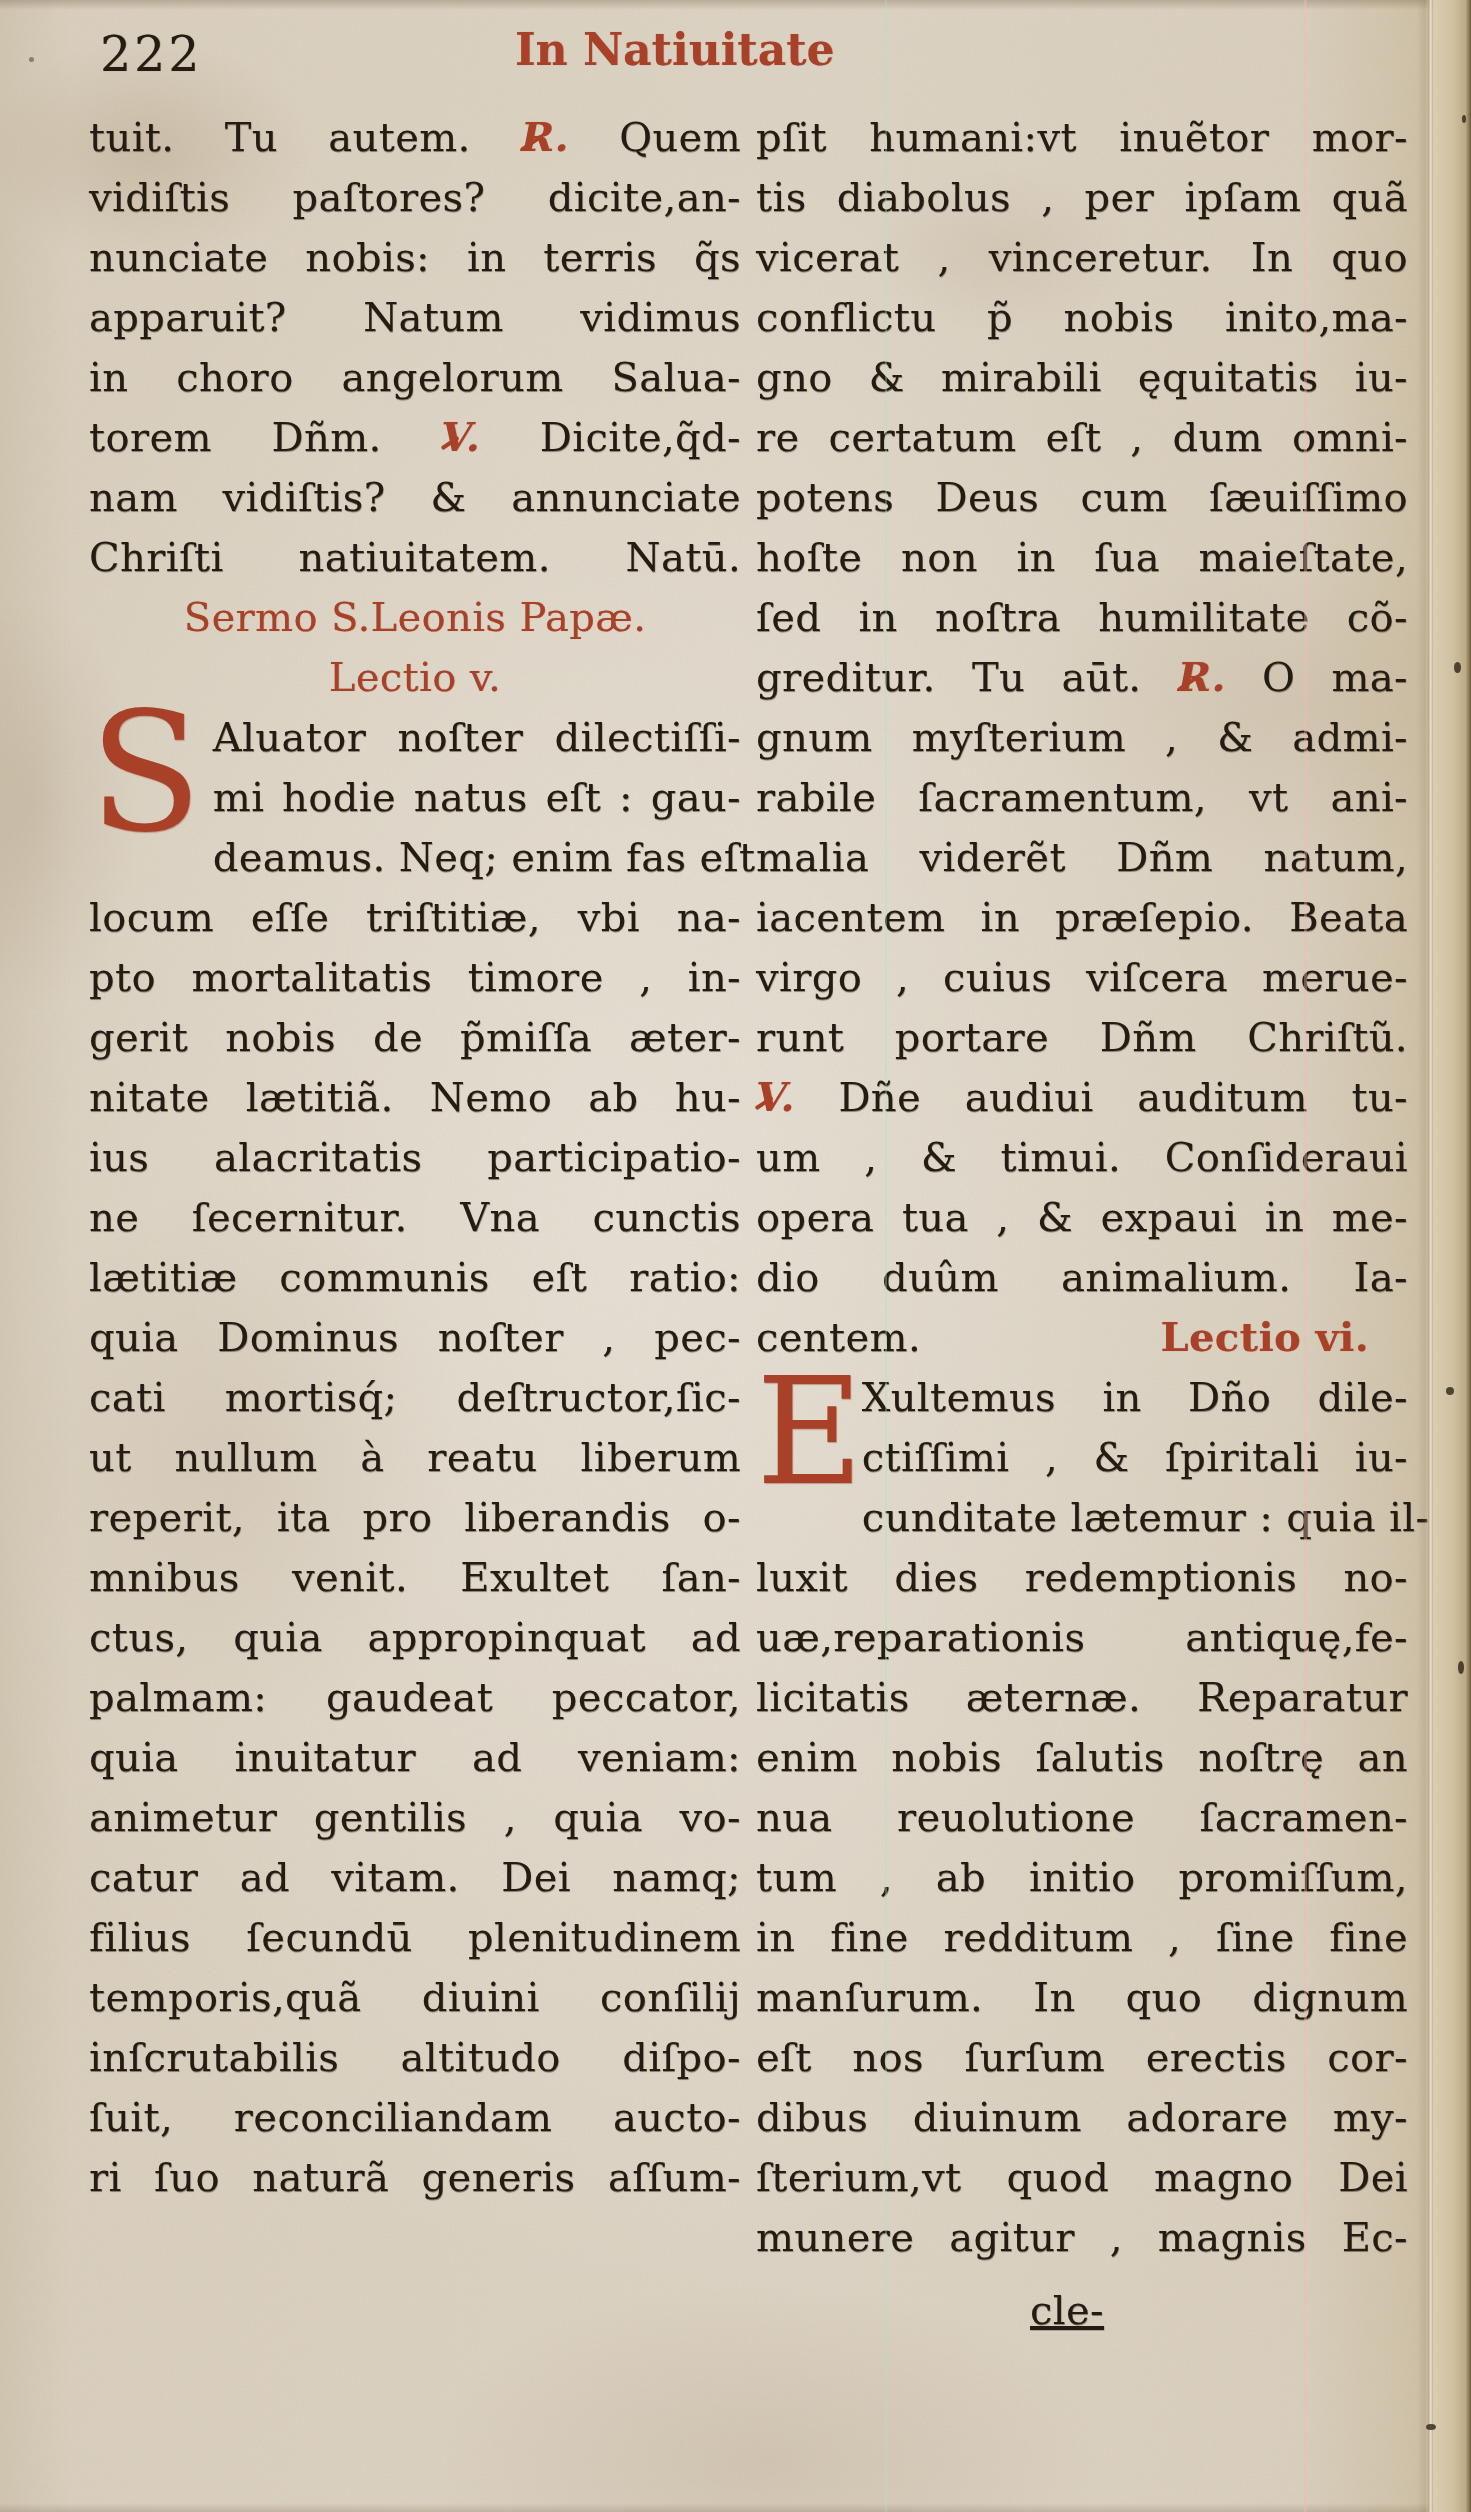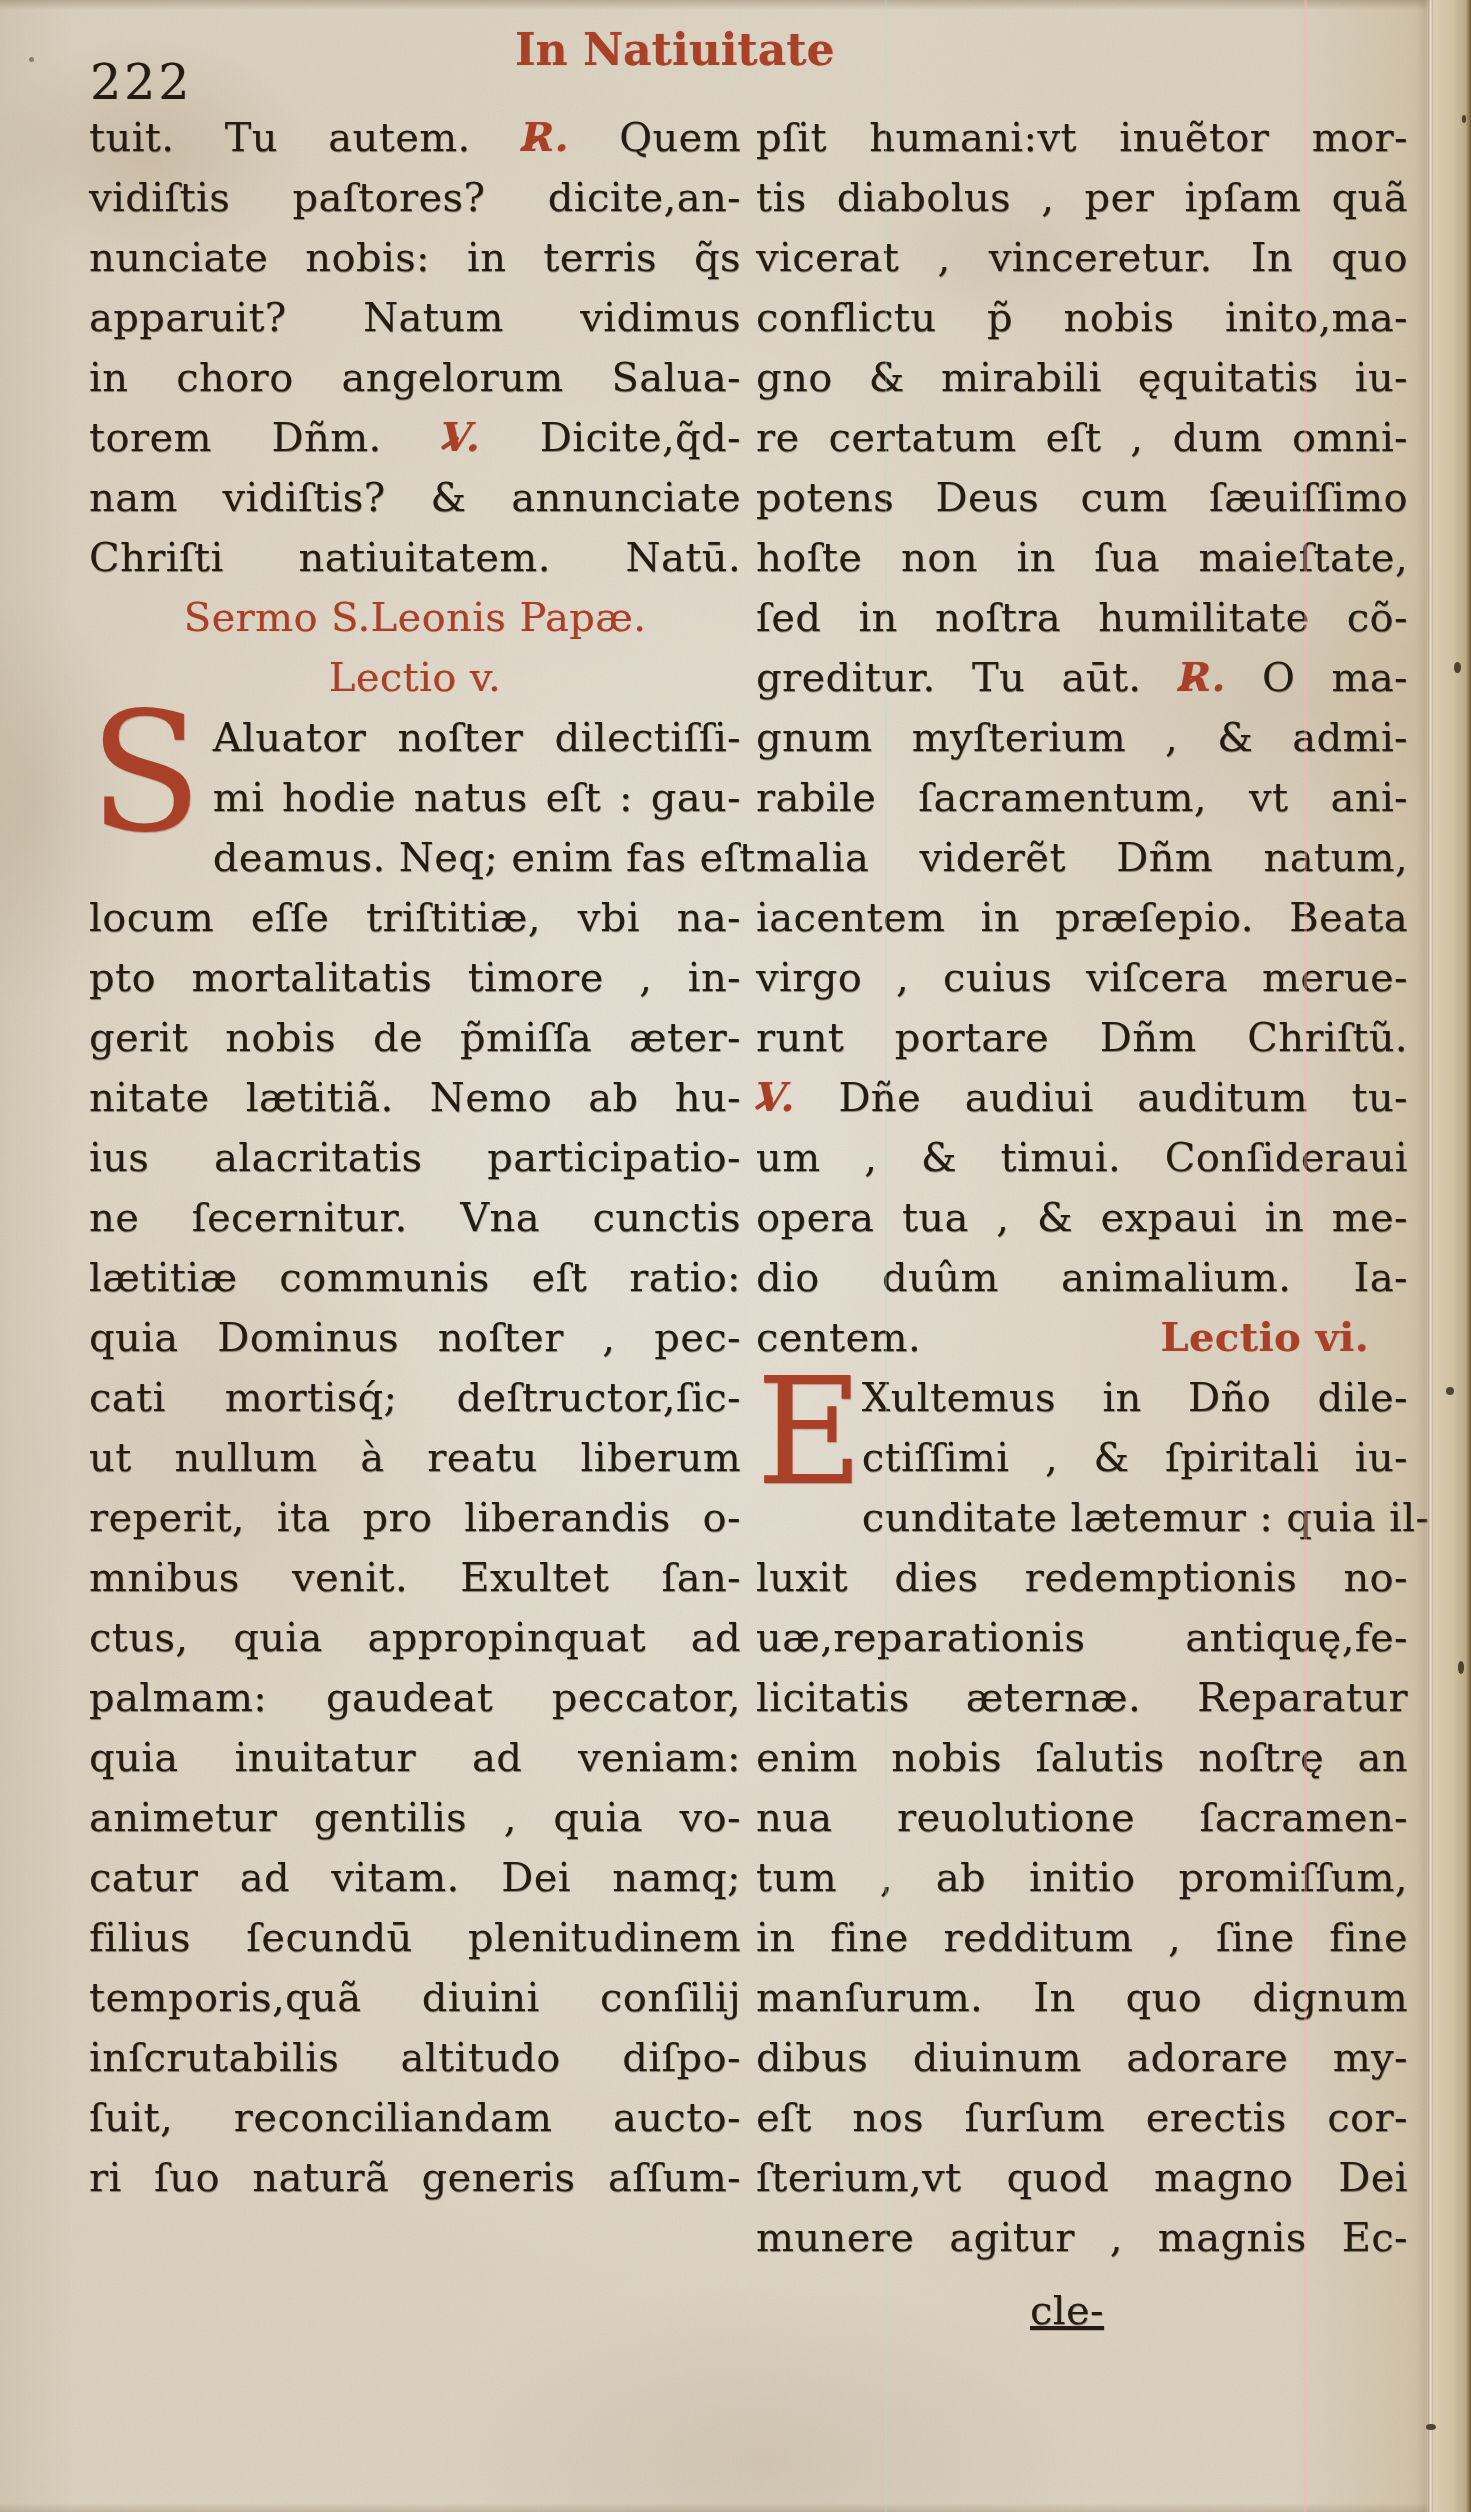--- a/index.html
+++ b/index.html
@@ -36,22 +36,22 @@
     background:linear-gradient(90deg, rgba(120,95,60,0) 0%, rgba(120,95,60,.14) 14%,
       #d9ccb0 32%, #cfc0a0 68%, #bcaa86 90%, #74613e 99%, #4f402a 100%);}
   .crease{position:absolute;top:0;right:38px;width:5.1px;height:100%;
     background:linear-gradient(90deg, rgba(108,88,58,.35), #efe7d7 55%, rgba(108,88,58,.25));opacity:.85;}
   .scanline-green{position:absolute;top:0;left:885px;width:2.2px;height:100%;
     background:rgba(175,225,195,.35);}
   .scanline-pink{position:absolute;top:0;left:1304px;width:2.9px;height:100%;
     background:rgba(245,185,185,.38);}
   .speck{position:absolute;background:#2e2417;border-radius:50%;opacity:.8;}
 
-  .page-number{position:absolute;left:90px;top:29px;font-size:49px;line-height:51px;
-    letter-spacing:2.9px;text-shadow:0.4px 0.4px 0.7px rgba(36,24,12,.5);margin-top:28px;}
+  .page-number{position:absolute;left:100px;top:29px;font-size:49px;line-height:51px;
+    letter-spacing:2.9px;text-shadow:0.4px 0.4px 0.7px rgba(36,24,12,.5);}
   .running-title{position:absolute;left:515px;top:22px;width:368px;text-align:left;
     font-size:44px;line-height:56px;font-weight:bold;color:var(--rubric);
     text-shadow:0.4px 0.4px 0.9px rgba(150,50,30,.45);}
 
   .column{position:absolute;top:107px;width:652px;}
   .column.left{left:81px;margin-left:8px;}
   .column.right{left:756px;}
 
   .line{
     height:60px;line-height:60px;font-size:40px;
@@ -175,22 +175,22 @@
       <div class="line">ctiſſimi , &amp; ſpiritali iu-</div>
       <div class="line">cunditate lætemur : quia il-</div>
       <div class="line">luxit dies redemptionis no-</div>
       <div class="line">uæ,reparationis antiquę,fe-</div>
       <div class="line">licitatis æternæ. Reparatur</div>
       <div class="line">enim nobis ſalutis noſtrę an</div>
       <div class="line">nua reuolutione ſacramen-</div>
       <div class="line">tum , ab initio promiſſum,</div>
       <div class="line">in fine redditum , ſine fine</div>
       <div class="line">manſurum. In quo dignum</div>
+      <div class="line">eſt nos ſurſum erectis cor-</div>
       <div class="line">dibus diuinum adorare my-</div>
-      <div class="line">eſt nos ſurſum erectis cor-</div>
       <div class="line">ſterium,vt quod magno Dei</div>
       <div class="line">munere agitur , magnis Ec-</div>
       <div class="catchword">cle-</div>
     </div>
 
   <div class="edge-top"></div>
   <div class="edge-bottom"></div>
   <div class="fore-edge"></div>
   <div class="crease"></div>
   <div class="scanline-green"></div>

